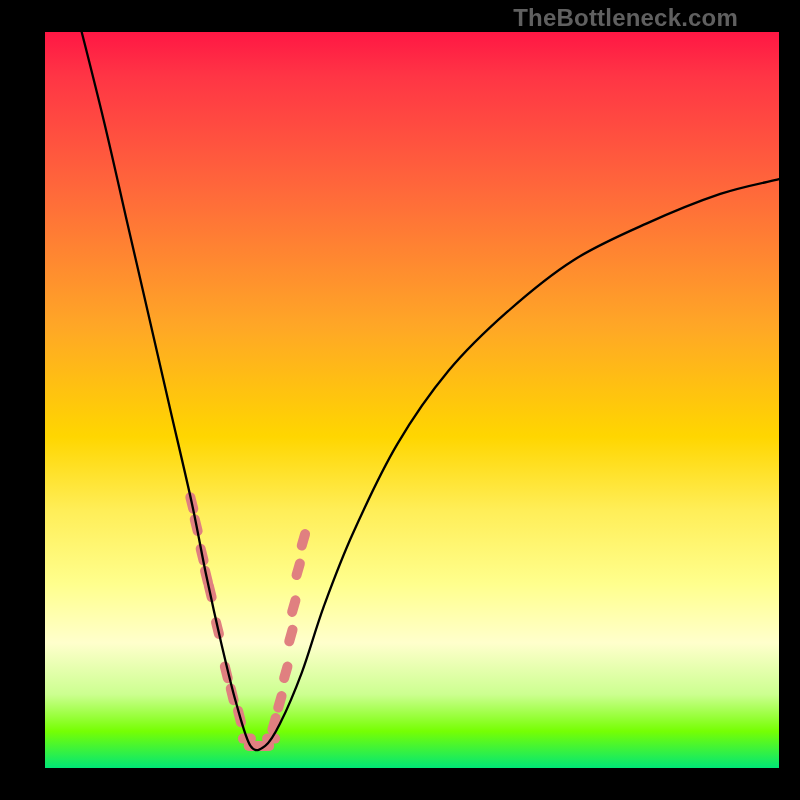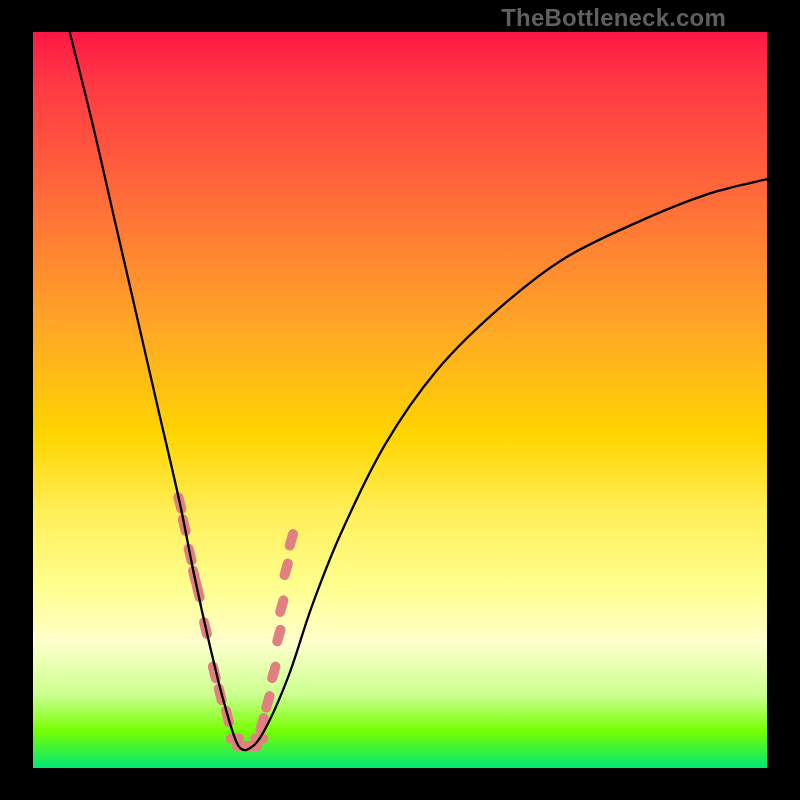--- a/index.html
+++ b/index.html
@@ -8,20 +8,21 @@
     width: 800px;
     height: 800px;
     background: #000000;
     overflow: hidden;
     font-family: Arial, Helvetica, sans-serif;
   }
   .chart-wrapper {
     position: relative;
     width: 740px;
     height: 800px;
+    margin-left: 12px;
   }
   .plot-area {
     position: absolute;
     left: 33px;
     top: 32px;
     width: 734px;
     height: 736px;
     background: linear-gradient(
       to bottom,
       #ff1744 0%,

